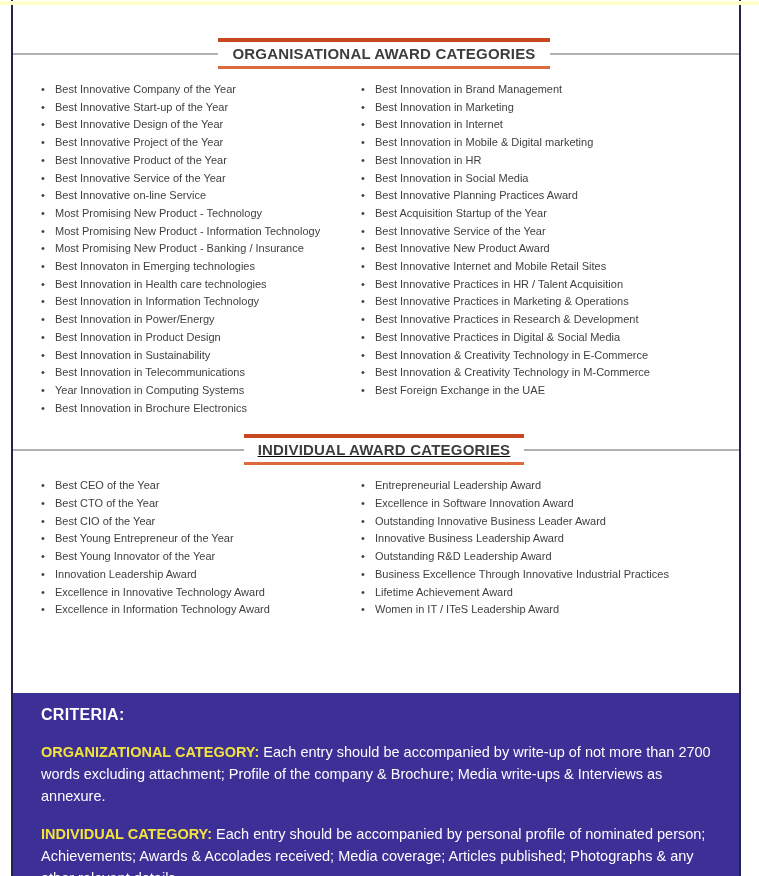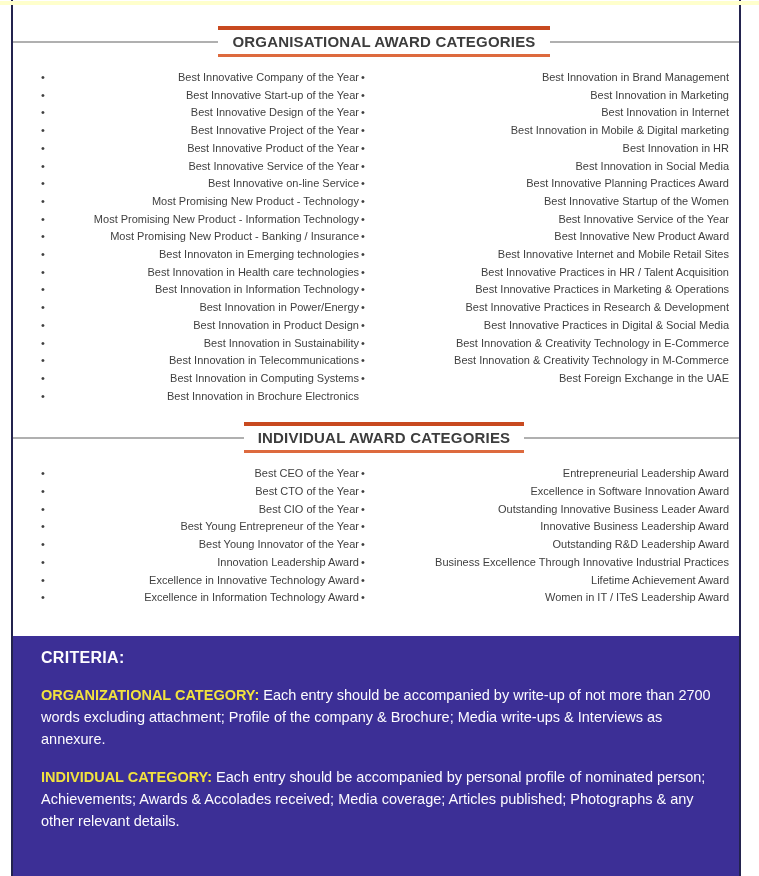--- a/index.html
+++ b/index.html
@@ -23,30 +23,29 @@
     margin-left: 11px;
     width: 730px;
     height: 876px;
     border-left: 2px solid #23234e;
     border-right: 2px solid #23234e;
     background: #ffffff;
     display: flex;
     flex-direction: column;
   }
   .content {
-    padding: 4px 10px 0 26px;
-    text-align: right;
+    padding: 16px 10px 0 26px;
   }
   
   .section-header {
     position: relative;
     margin-top: 22px;
     height: 31px;
   }
-  .section-header.second { margin-top: 17px; }
+  .section-header.second { margin-top: 17px; text-decoration: underline; }
   .section-header .rule {
     position: absolute;
     top: 15px;
     left: -26px;
     right: -10px;
     height: 2px;
     background: #b0b0b0;
   }
   .header-label {
     position: relative;
@@ -83,21 +82,21 @@
     content: "\2022";
     position: absolute;
     left: -14px;
     color: #3f3f3f;
   }
   .col-l { width: 320px; margin-right: 18px; flex: none; }
   .col-r { flex: 1; }
   
   .criteria {
     margin-top: auto;
-    height: 240px;
+    height: 183px;
     background: #3c2f96;
     color: #fdfcff;
     padding: 12px 24px 0 28px;
   }
   .criteria-heading {
     font-size: 16px;
     font-weight: bold;
     line-height: 20px;
     margin-bottom: 12px;
     letter-spacing: 0.3px;
@@ -138,32 +137,32 @@
           <li>Most Promising New Product - Technology</li>
           <li>Most Promising New Product - Information Technology</li>
           <li>Most Promising New Product - Banking / Insurance</li>
           <li>Best Innovaton in Emerging technologies</li>
           <li>Best Innovation in Health care technologies</li>
           <li>Best Innovation in Information Technology</li>
           <li>Best Innovation in Power/Energy</li>
           <li>Best Innovation in Product Design</li>
           <li>Best Innovation in Sustainability</li>
           <li>Best Innovation in Telecommunications</li>
-          <li>Best Innovation in Computing Systems</li>
+          <li>Year Innovation in Computing Systems</li>
           <li>Best Innovation in Brochure Electronics</li>
         </ul>
       <ul class="award-list col-r">
           <li>Best Innovation in Brand Management</li>
           <li>Best Innovation in Marketing</li>
           <li>Best Innovation in Internet</li>
           <li>Best Innovation in Mobile &amp; Digital marketing</li>
           <li>Best Innovation in HR</li>
           <li>Best Innovation in Social Media</li>
           <li>Best Innovative Planning Practices Award</li>
-          <li>Best Innovative Startup of the Women</li>
+          <li>Best Acquisition Startup of the Year</li>
           <li>Best Innovative Service of the Year</li>
           <li>Best Innovative New Product Award</li>
           <li>Best Innovative Internet and Mobile Retail Sites</li>
           <li>Best Innovative Practices in HR / Talent Acquisition</li>
           <li>Best Innovative Practices in Marketing &amp; Operations</li>
           <li>Best Innovative Practices in Research &amp; Development</li>
           <li>Best Innovative Practices in Digital &amp; Social Media</li>
           <li>Best Innovation &amp; Creativity Technology in E-Commerce</li>
           <li>Best Innovation &amp; Creativity Technology in M-Commerce</li>
           <li>Best Foreign Exchange in the UAE</li>

